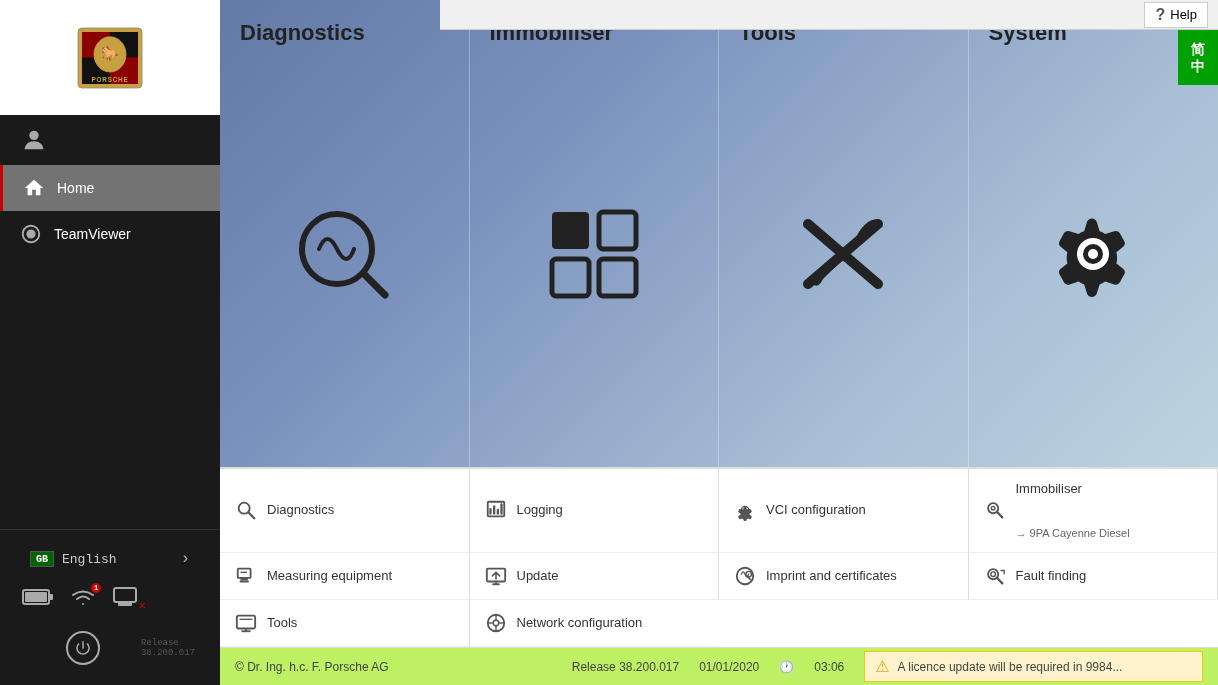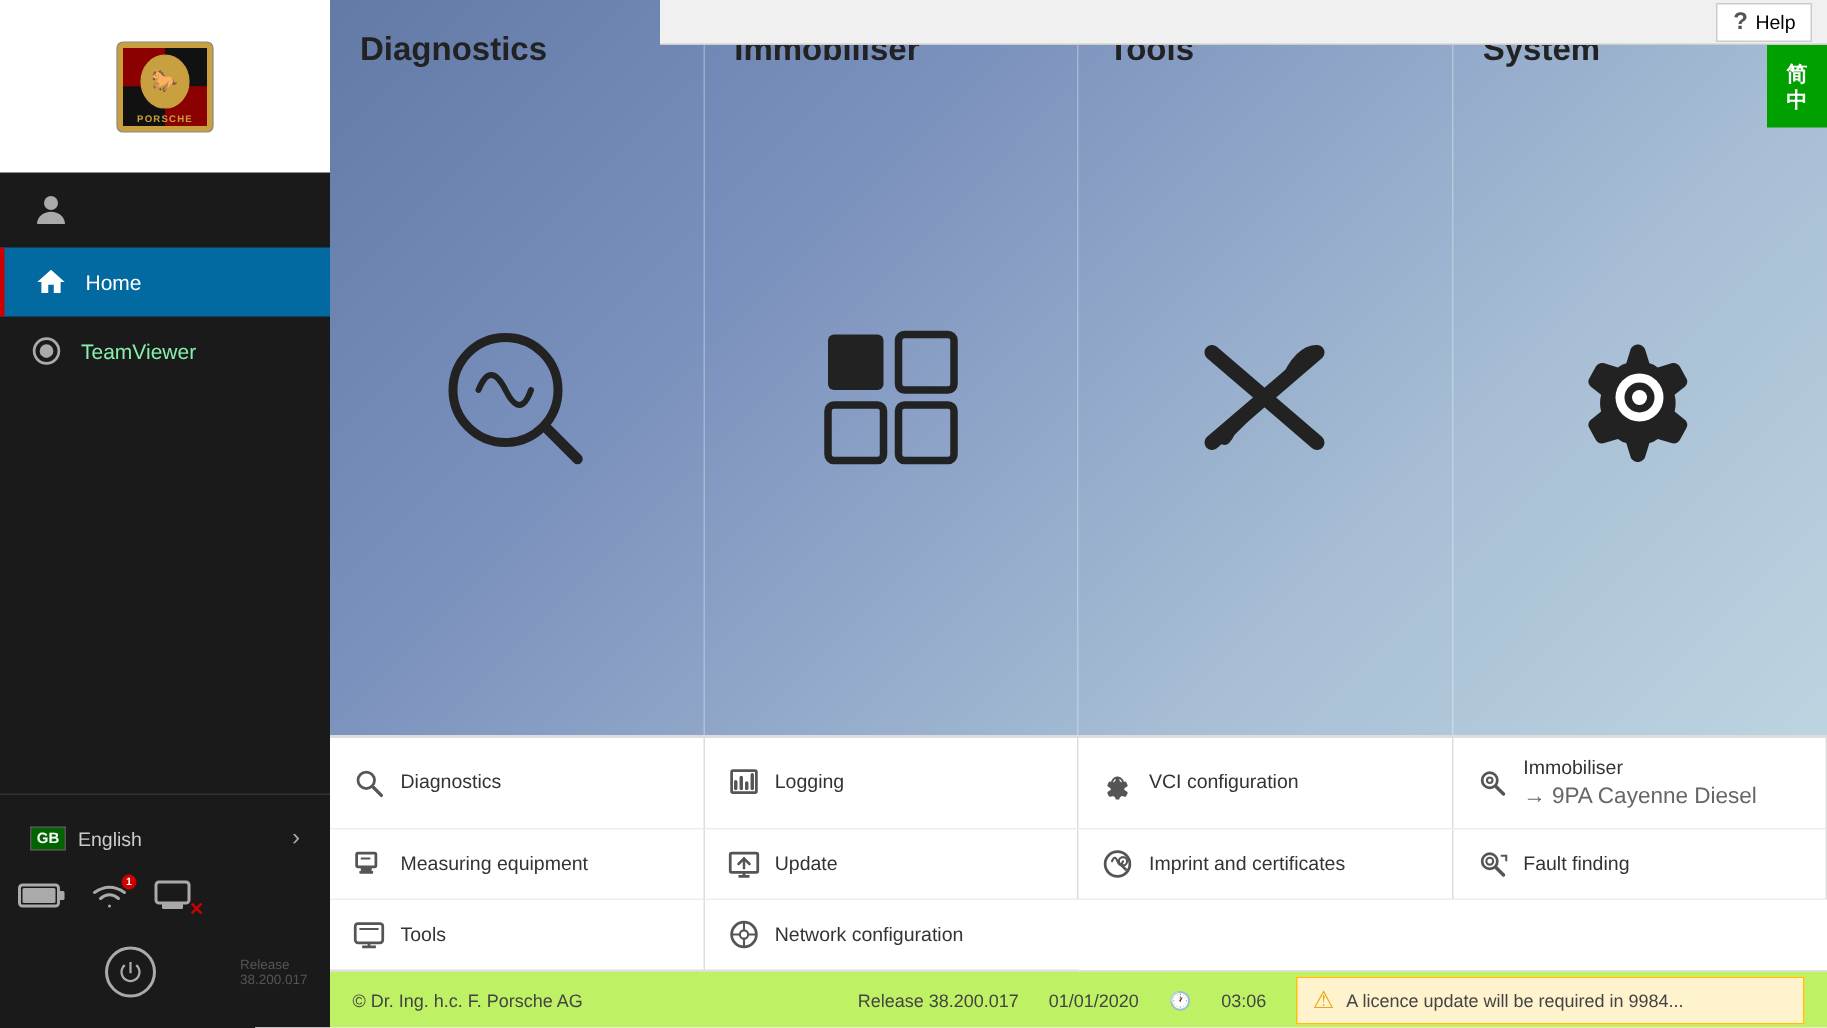--- a/index.html
+++ b/index.html
@@ -54,35 +54,36 @@
       align-items: center;
       padding: 0 20px;
       color: #aaa;
     }
     .sidebar-user svg { width: 28px; height: 28px; fill: #aaa; }
 
     .sidebar-nav { flex: 1; }
     .sidebar-item {
       display: flex; align-items: center; gap: 12px;
       padding: 12px 20px;
-      color: #86efac;
+      color: #ffffff;
       cursor: pointer;
       font-size: 14px;
     }
     .sidebar-item.active {
-      background: #0369a1;
+      background: #737373;
       color: white;
       border-left: 3px solid #cc0000;
     }
     .sidebar-item svg { width: 22px; height: 22px; fill: #aaa; }
     .sidebar-item.active svg { fill: white; }
 
     .sidebar-footer {
       border-top: 1px solid #333;
-      padding: 10px 0;
+      padding: 10px 10px;
+      font-family: Liberation Mono, monospace;
     }
     .lang-item {
       display: flex; align-items: center; gap: 8px;
       padding: 10px 20px;
       color: #ccc;
       cursor: pointer;
       font-size: 13px;
       justify-content: space-between;
     }
     .lang-left { display: flex; align-items: center; gap: 8px; }
@@ -191,21 +192,21 @@
       align-items: center;
       gap: 10px;
       cursor: pointer;
       font-size: 13px;
       color: #333;
       border-bottom: 1px solid #eee;
     }
     .menu-cell:last-child { border-right: none; }
     .menu-cell svg { width: 22px; height: 22px; flex-shrink: 0; }
     .menu-cell-text { line-height: 1.3; }
-    .sub-text { font-size: 15px; color: #666; }
+    .sub-text { font-size: 11px; color: #666; margin-top: 28px; }
 
     
     .status-bar {
       height: 38px;
       background: #bef264;
       border-top: 1px solid #ddd;
       display: flex;
       align-items: center;
       padding: 0 15px;
       gap: 20px;

